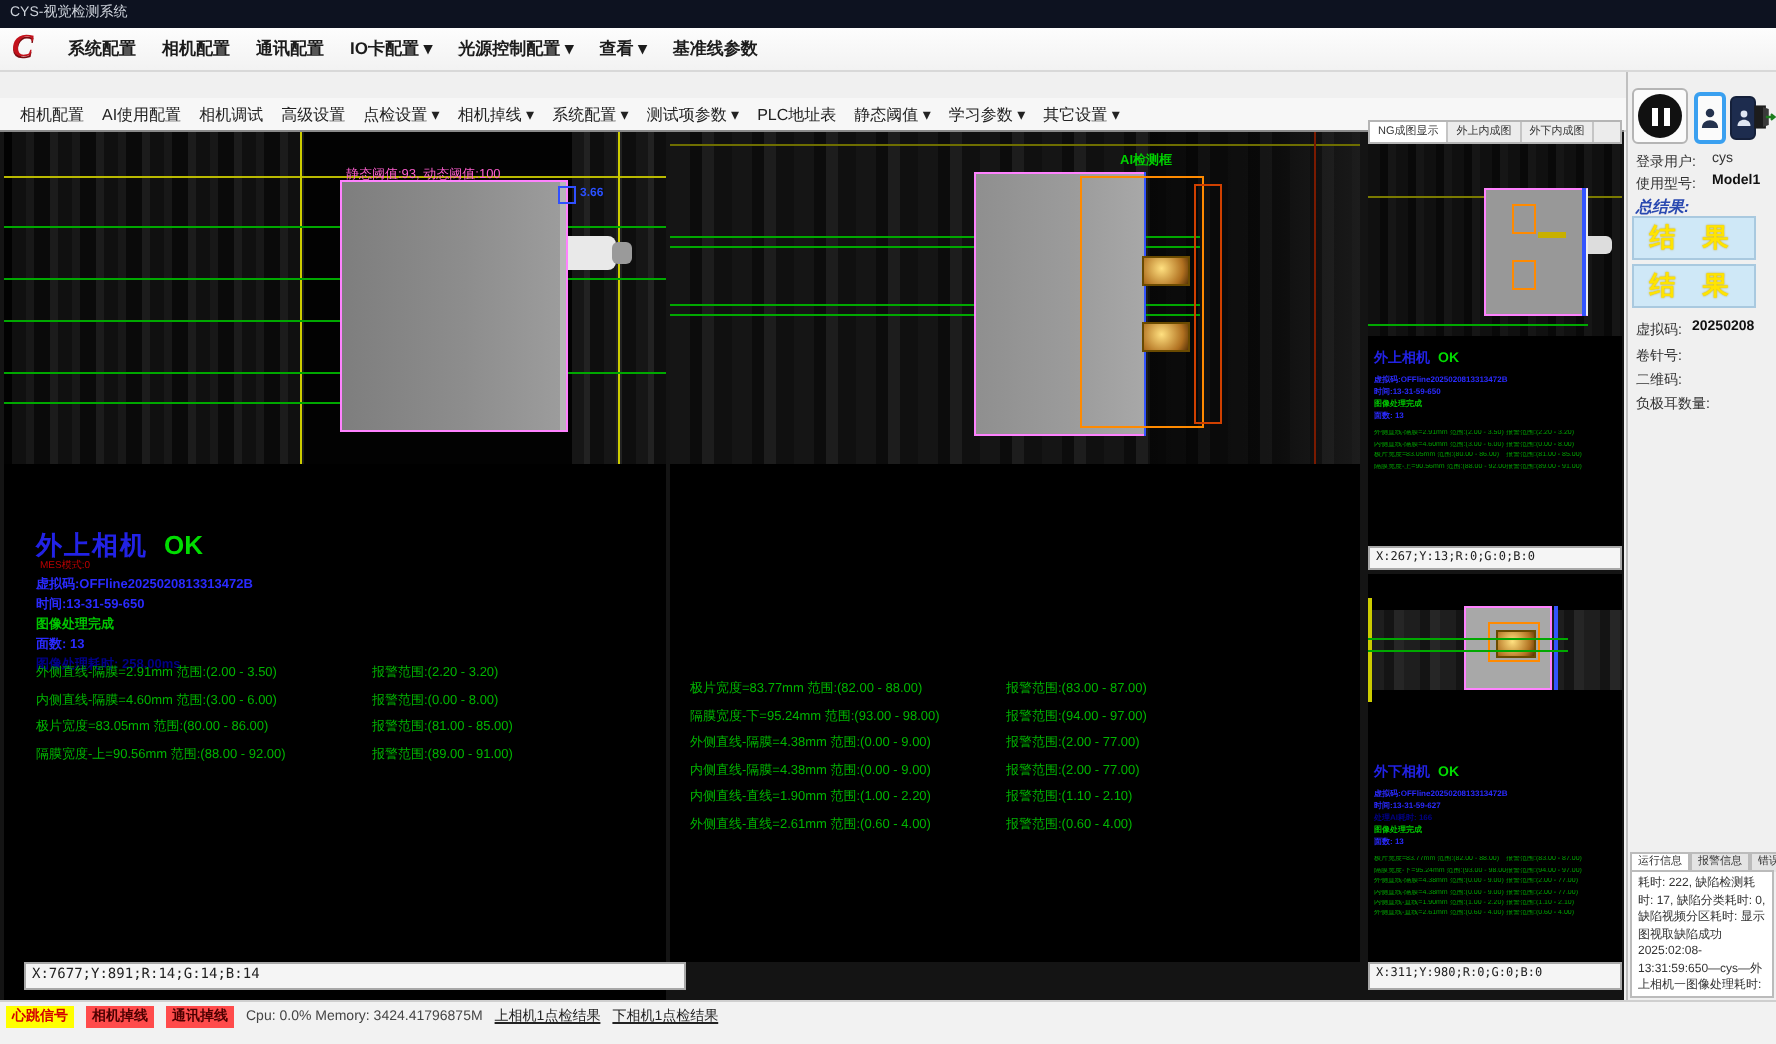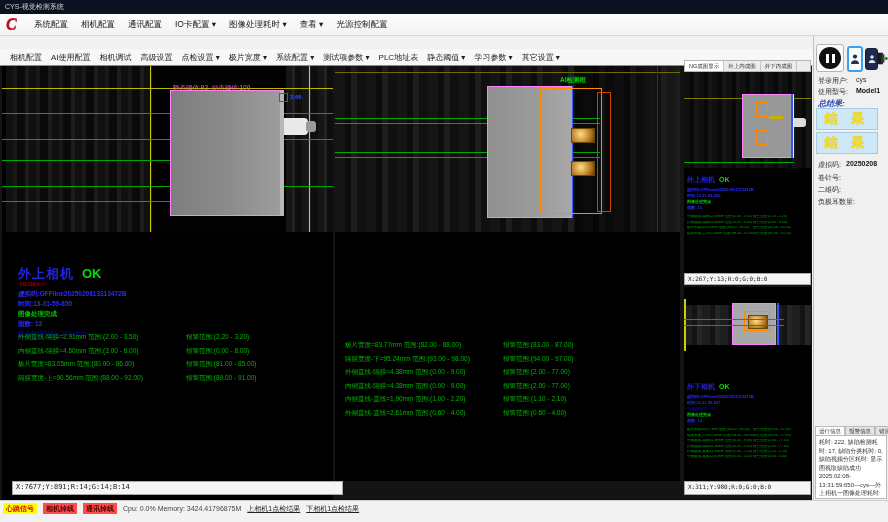--- a/index.html
+++ b/index.html
@@ -6,21 +6,21 @@
   #screen{position:relative;width:888px;height:522px;overflow:hidden;background:#f0f0f0;
     font-family:"Liberation Sans",sans-serif;-webkit-font-smoothing:antialiased;}
   .abs{position:absolute;}
   
   .titlebar{left:0;top:0;width:888px;height:14px;background:#0d1220;color:#cfd4dc;
     font-size:7px;line-height:14px;padding-left:5px;box-sizing:border-box;}
   .menubar{left:0;top:14px;width:888px;height:22px;background:linear-gradient(#fdfdfd,#f2f2f2);
     border-bottom:1px solid #d8d8d8;box-sizing:border-box;}
   .logo{position:absolute;left:6px;top:1px;font-family:"Liberation Serif",serif;
     font-style:italic;font-weight:bold;font-size:16px;color:#c3121c;text-shadow:0 1px 0 #7a0a10;}
-  .menu{position:absolute;left:34px;top:0;height:22px;display:flex;align-items:center;gap:13px;}
+  .menu{position:absolute;left:34px;top:0;height:22px;display:flex;align-items:center;gap:13px;font-weight:bold;}
   .menu-item{font-size:8.5px;color:#1c1c1c;white-space:nowrap;cursor:default;}
   .tabrow{left:0;top:36px;width:888px;height:13px;background:#e9ebee;border-bottom:1px solid #cfcfcf;box-sizing:border-box;}
   .run-tab{position:absolute;left:3px;top:1px;height:12px;background:#fff;border:1px solid #c4c4c4;border-bottom:none;
     font-size:8px;color:#333;line-height:12px;padding:0 7px;}
   .toolbar{left:0;top:49px;width:888px;height:17px;background:#f7f7f7;border-bottom:1px solid #d4d4d4;
     display:flex;align-items:center;gap:9px;padding-left:10px;box-sizing:border-box;}
   .tool-item{font-size:8px;color:#222;white-space:nowrap;}
   
   .mainbg{left:0;top:66px;width:812px;height:434px;background:#141414;}
   .topline{left:0;top:65px;width:812px;height:1px;background:#8a8a8a;}
@@ -100,35 +100,35 @@
   </div>
 
   <div class="abs menubar">
     <span class="logo">C</span>
     <nav class="menu">
 
     <span class="menu-item">系统配置</span>
         <span class="menu-item">相机配置</span>
         <span class="menu-item">通讯配置</span>
         <span class="menu-item">IO卡配置 ▾</span>
-        <span class="menu-item">图像处理耗时 ▾</span>
+        <span class="menu-item">光源控制配置 ▾</span>
         <span class="menu-item">查看 ▾</span>
-        <span class="menu-item">光源控制配置</span>
+        <span class="menu-item">基准线参数</span>
       </nav>
   </div>
 
 
   <div class="abs toolbar">
 
   <span class="tool-item">相机配置</span>
       <span class="tool-item">AI使用配置</span>
       <span class="tool-item">相机调试</span>
       <span class="tool-item">高级设置</span>
       <span class="tool-item">点检设置 ▾</span>
-      <span class="tool-item">极片宽度 ▾</span>
+      <span class="tool-item">相机掉线 ▾</span>
       <span class="tool-item">系统配置 ▾</span>
       <span class="tool-item">测试项参数 ▾</span>
       <span class="tool-item">PLC地址表</span>
       <span class="tool-item">静态阈值 ▾</span>
       <span class="tool-item">学习参数 ▾</span>
       <span class="tool-item">其它设置 ▾</span>
     </div>
 
   <div class="abs mainbg"></div>
   <div class="abs topline"></div>

